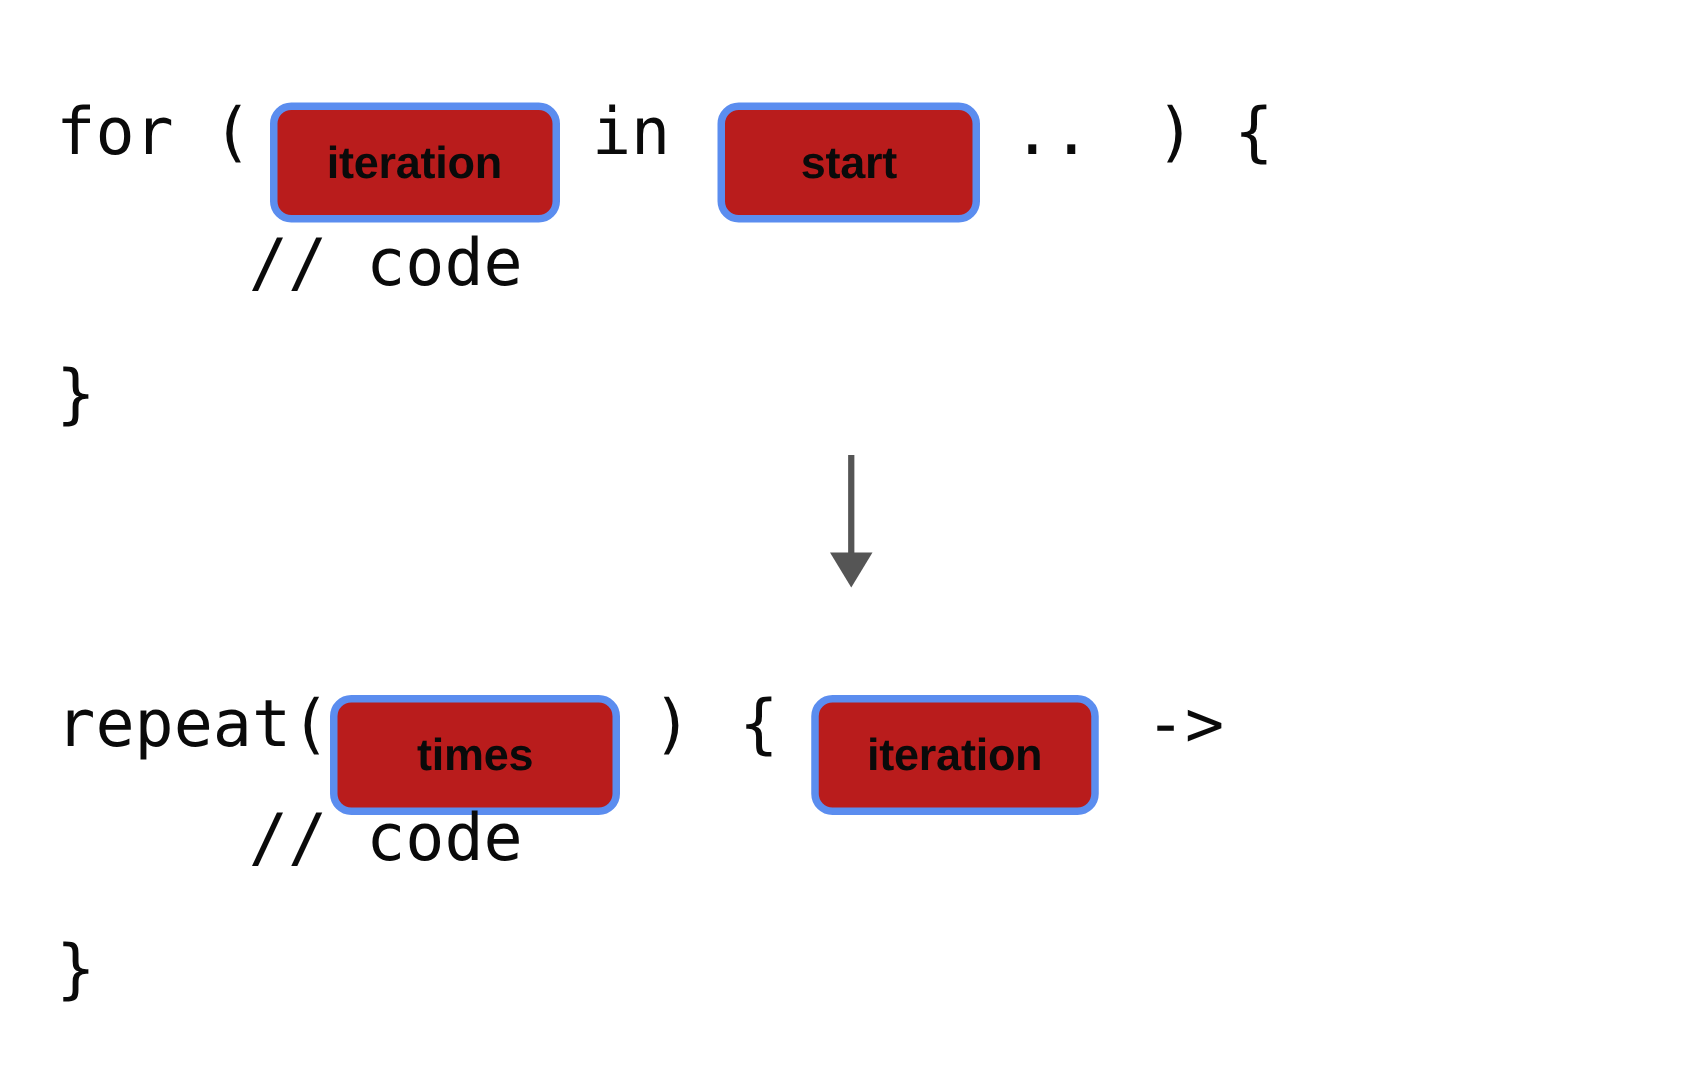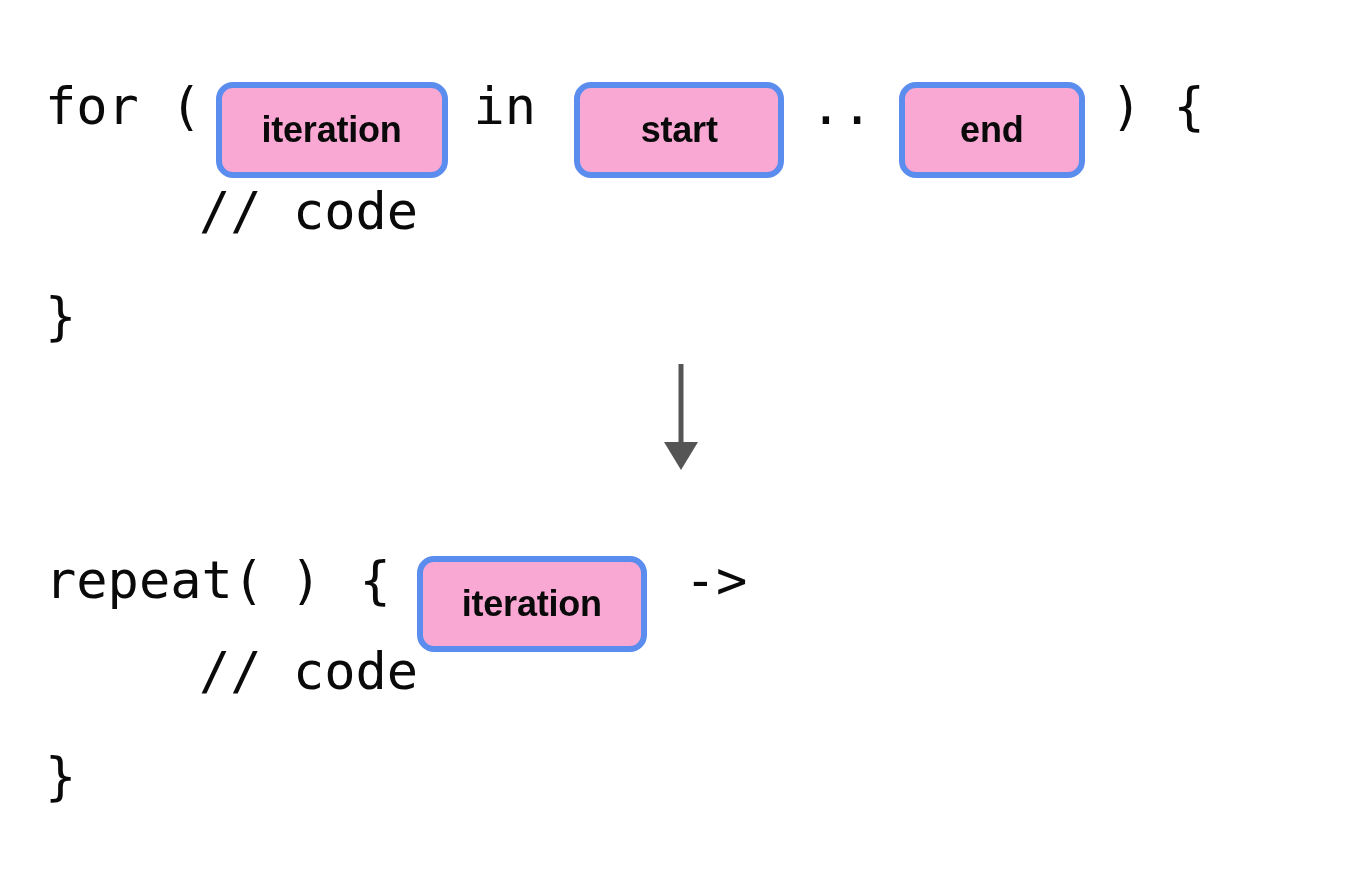--- a/index.html
+++ b/index.html
@@ -41,21 +41,21 @@
     color: #0a0a0a;
     white-space: pre;
   }
 
   
   .slot {
     display: inline-flex;
     align-items: center;
     justify-content: center;
     box-sizing: border-box;
-    background: #f9a8d4;
+    background: #b91c1c;
     border: 6px solid #5b8def;
     border-radius: 17px;
     height: 96px;
     padding: 0 12px;
     font-family: "Liberation Sans", sans-serif;
     font-size: 36px;
     font-weight: 700;
     color: #0a0a0a;
     letter-spacing: -0.2px;
     line-height: 1;
@@ -99,38 +99,38 @@
     <span class="tok"> (</span>
     <span class="gap-sm"></span>
     <span class="slot slot-iteration">iteration</span>
     <span class="gap-md"></span>
     <span class="tok">in</span>
     <span class="gap-lg"></span>
     <span class="slot slot-start">start</span>
     <span class="gap-md"></span>
     <span class="tok">..</span>
     <span class="gap-md"></span>
-    <span class="slot slot-end">end</span>
     <span class="gap-md"></span>
     <span class="tok">) {</span>
   </div>
 
   <div class="code-line" id="line2">// code</div>
 
   <div class="code-line" id="line3">}</div>
 
   <div class="arrow-wrap">
     <svg width="66" height="116" viewBox="0 0 66 116" xmlns="http://www.w3.org/2000/svg">
       <line x1="33" y1="6" x2="33" y2="90" stroke="#555555" stroke-width="5"></line>
       <polygon points="33,112 16,84 50,84" fill="#555555"></polygon>
     </svg>
   </div>
 
   <div class="code-line" id="line4">
     <span class="tok">repeat(</span>
+    <span class="slot slot-times">times</span>
     <span class="gap-md"></span>
     <span class="tok">)</span>
     <span class="gap-lg"></span>
     <span class="tok">{</span>
     <span class="gap-md"></span>
     <span class="slot slot-iteration2">iteration</span>
     <span class="gap-lg"></span>
     <span class="tok">-&gt;</span>
   </div>
 

